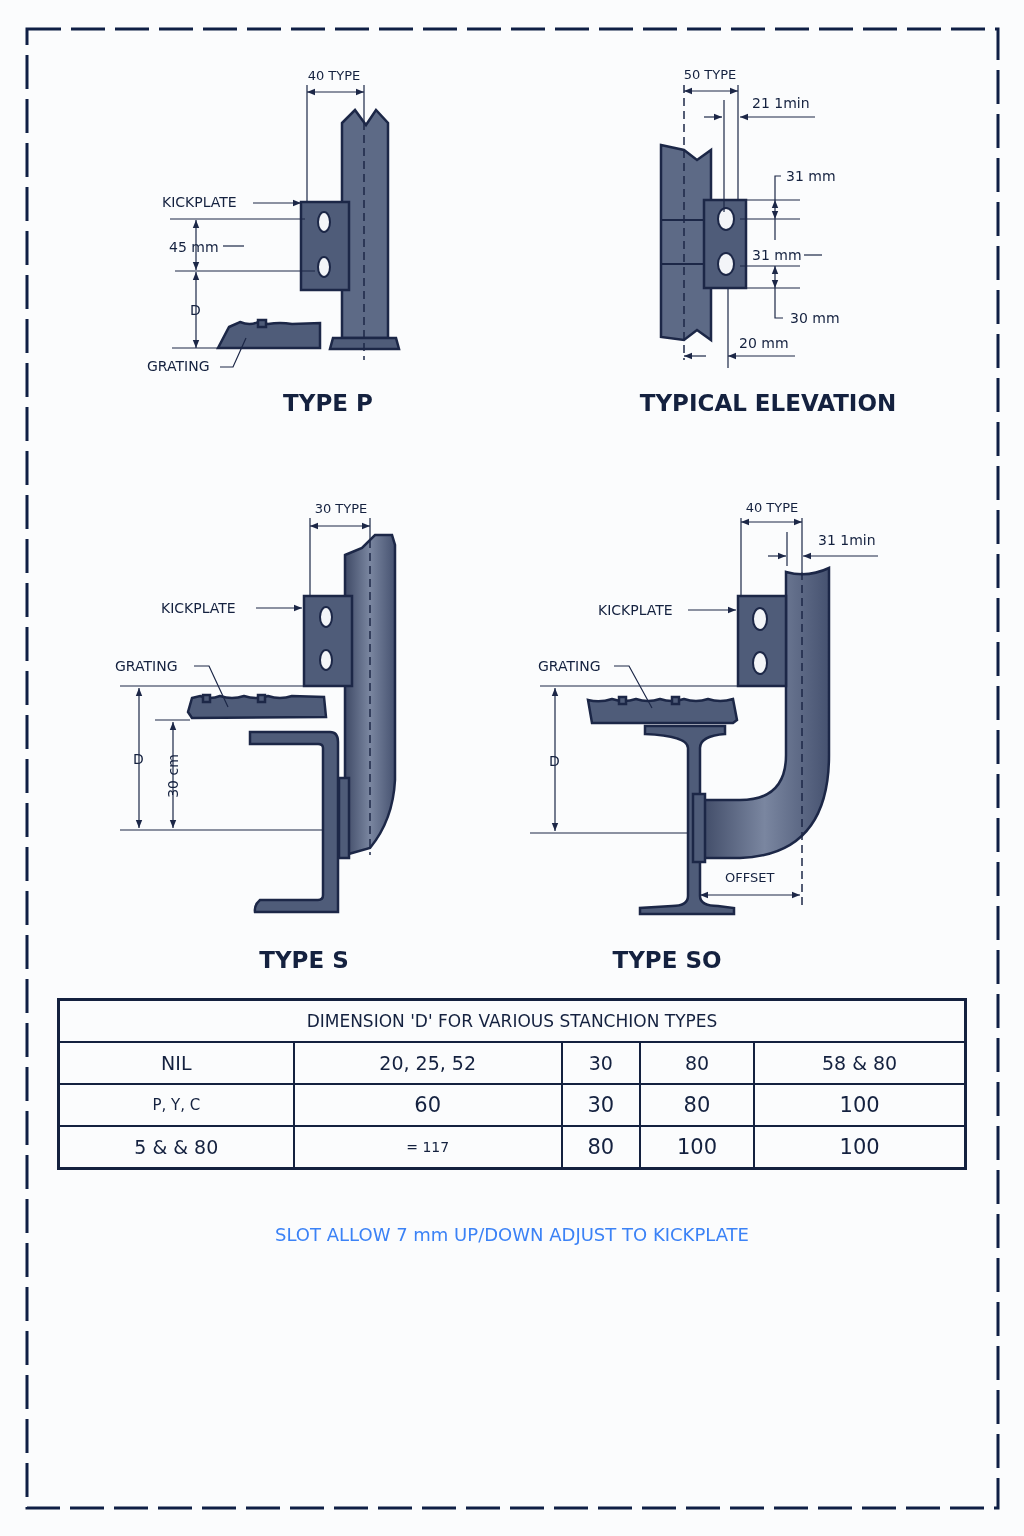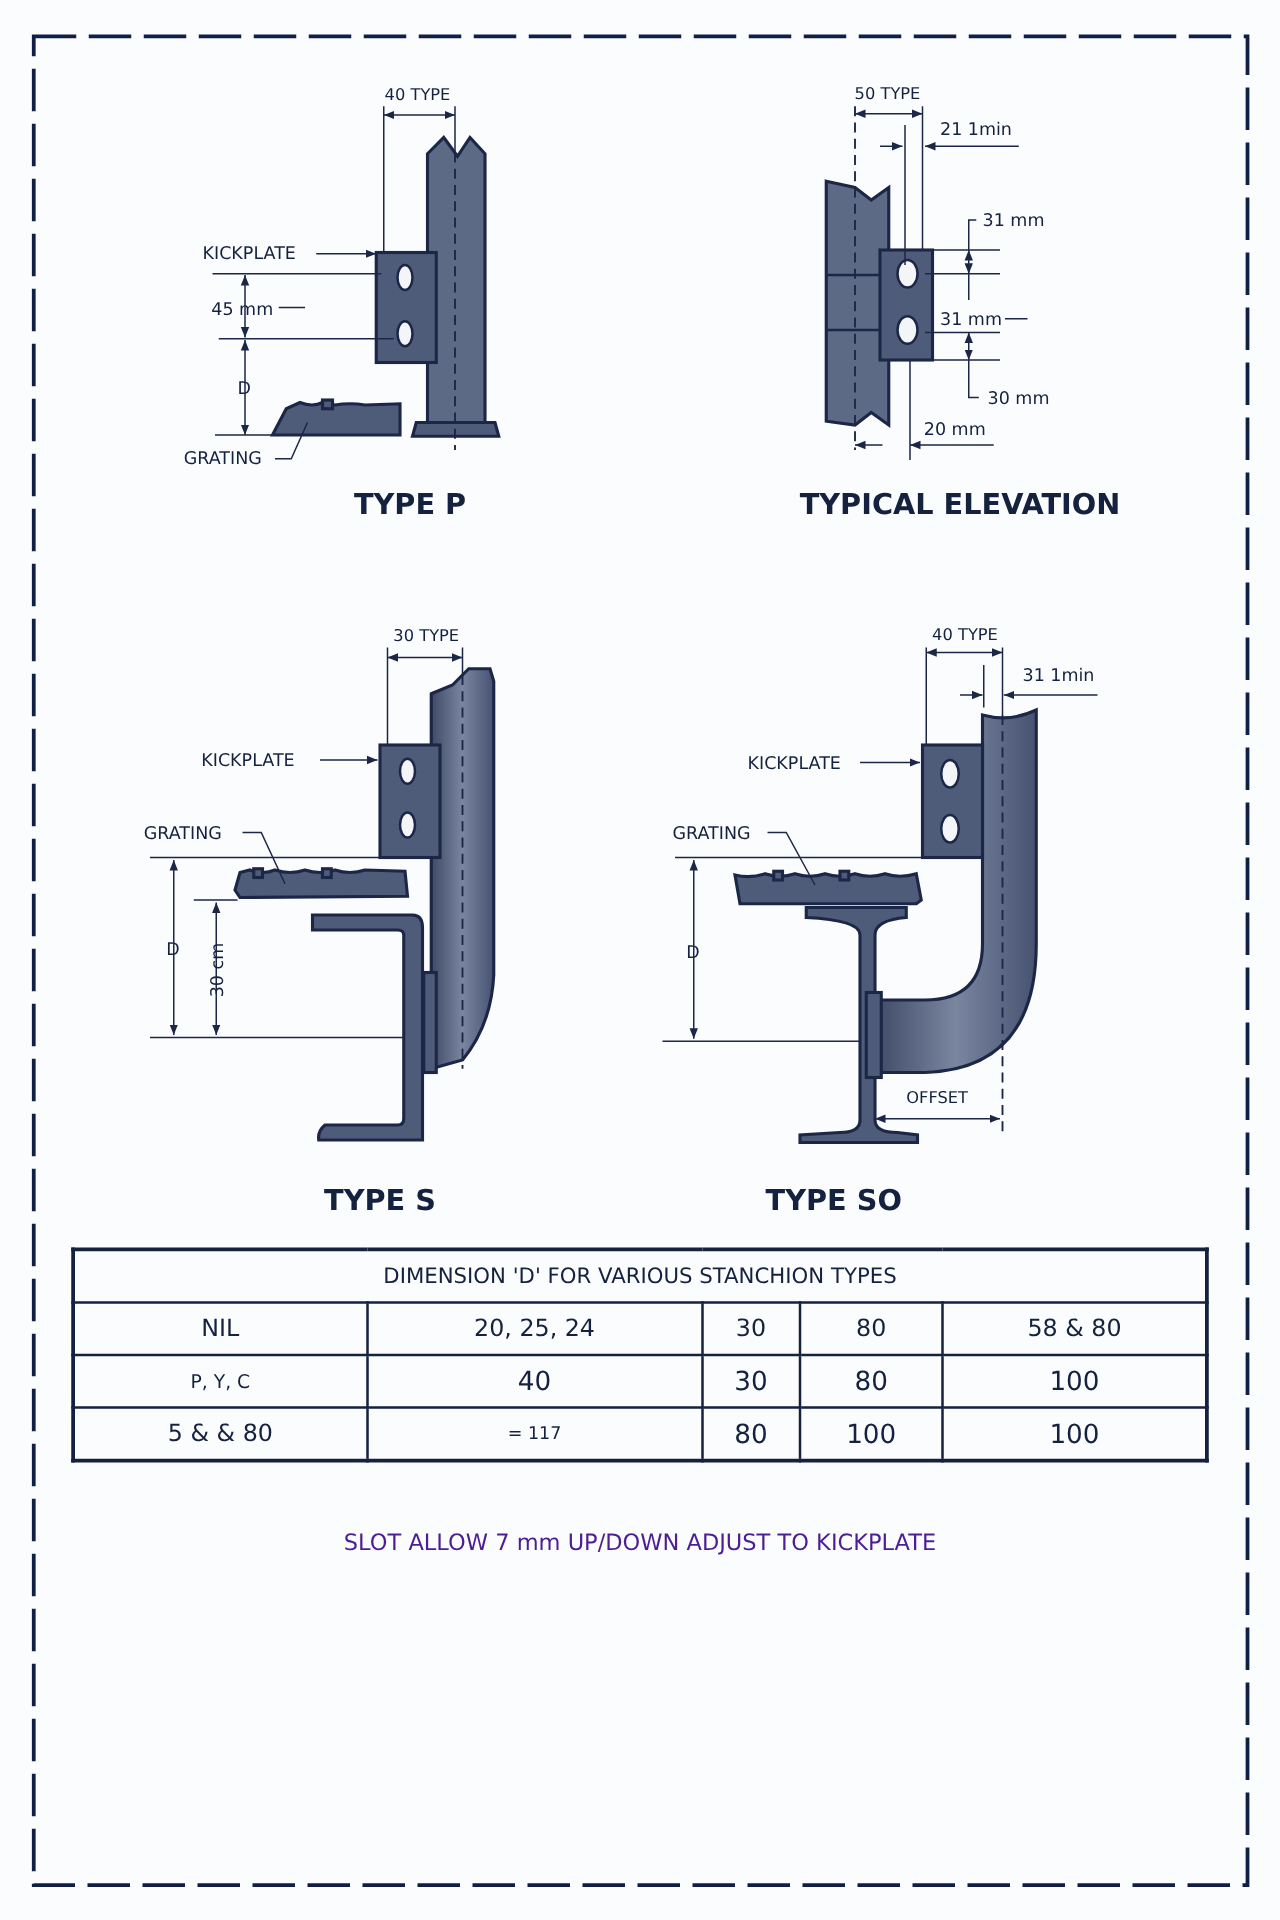--- a/index.html
+++ b/index.html
@@ -10,21 +10,21 @@
   .steel{fill:#4f5c79;stroke:#1c2747;stroke-width:2.5;}
   .steel2{fill:#5d6a86;stroke:#1c2747;stroke-width:2.5;}
   .dim{stroke:#1c2747;stroke-width:1.2;fill:none;}
   .cl{stroke:#1c2747;stroke-width:1.5;stroke-dasharray:8 5;fill:none;}
   .hole{fill:#f3f5f8;stroke:#1c2747;stroke-width:2;}
   #tbl{position:absolute;left:57px;top:998px;width:910px;border-collapse:collapse;border:3px solid #14213f;}
   #tbl td{border:2px solid #14213f;text-align:center;font-family:"DejaVu Sans",sans-serif;color:#14213f;padding:0;}
   #tbl .cap{height:40px;font-size:17px;}
   #tbl .row td{height:40px;font-size:19px;}
   #tbl .hdr td{font-size:19px;}
-  #note{position:absolute;left:0;width:1024px;top:1224px;text-align:center;font-size:18px;color:#4c1d95;}
+  #note{position:absolute;left:0;width:1024px;top:1224px;text-align:center;font-size:18px;color:#3b82f6;}
 </style>
 </head>
 <body>
 
 <svg class="frame" width="1024" height="1536" viewBox="0 0 1024 1536">
   <defs>
     <marker id="ar" viewBox="0 0 10 10" refX="10" refY="5" markerWidth="7" markerHeight="7" orient="auto-start-reverse">
       <path d="M0,1 L10,5 L0,9 z" fill="#1c2747"></path>
     </marker>
     <linearGradient id="pipeg" x1="0" x2="1" y1="0" y2="0">
@@ -181,28 +181,28 @@
   <text class="title" x="667" y="968" text-anchor="middle">TYPE SO</text>
 </svg>
 
 <table id="tbl">
   <tbody>
       <tr>
     <td class="cap" colspan="5">DIMENSION 'D' FOR VARIOUS STANCHION TYPES</td>
   </tr>
   <tr class="row">
     <td>NIL</td>
-    <td>20, 25, 24</td>
+    <td>20, 25, 52</td>
     <td>30</td>
     <td>80</td>
     <td>58 &amp; 80</td>
   </tr>
   <tr class="row">
     <td style="font-size:15px">P, Y, C</td>
-    <td style="font-size:21px">40</td>
+    <td style="font-size:21px">60</td>
     <td style="font-size:21px">30</td>
     <td style="font-size:21px">80</td>
     <td style="font-size:21px">100</td>
   </tr>
   <tr class="row">
     <td>5 &amp; &amp; 80</td>
     <td style="font-size:14px">= 117</td>
     <td style="font-size:21px">80</td>
     <td style="font-size:21px">100</td>
     <td style="font-size:21px">100</td>

